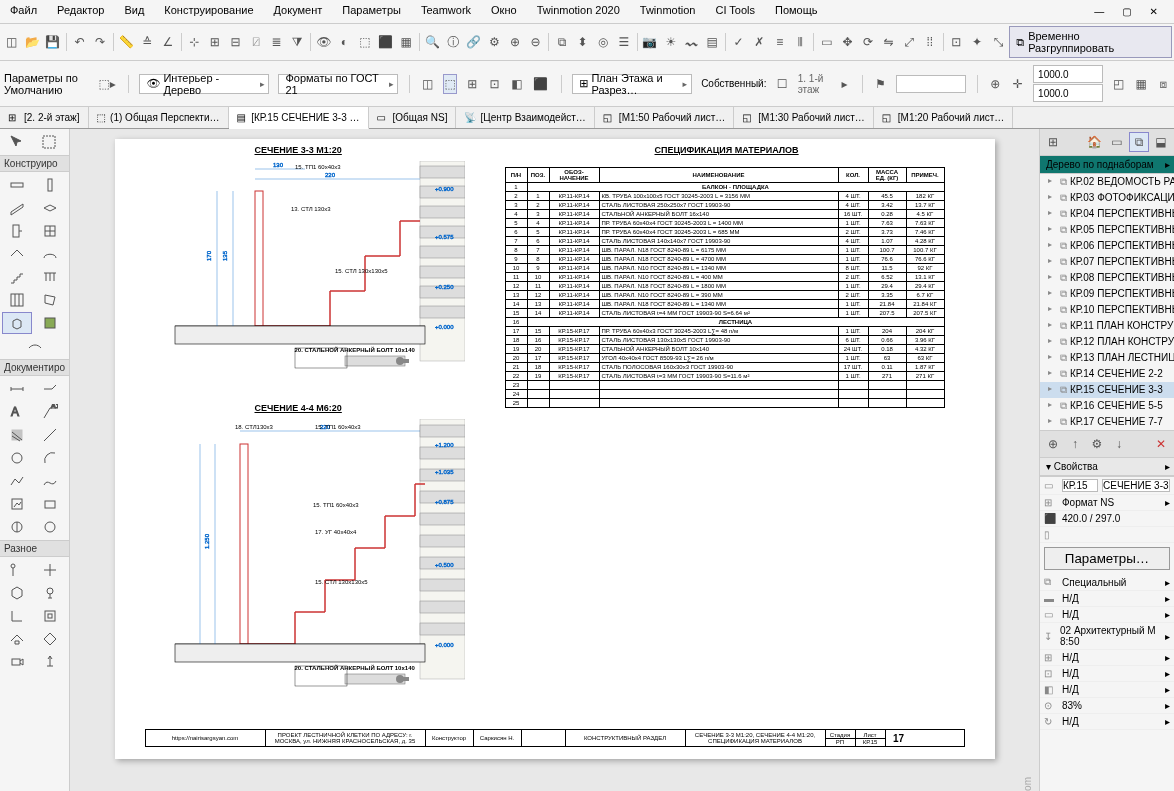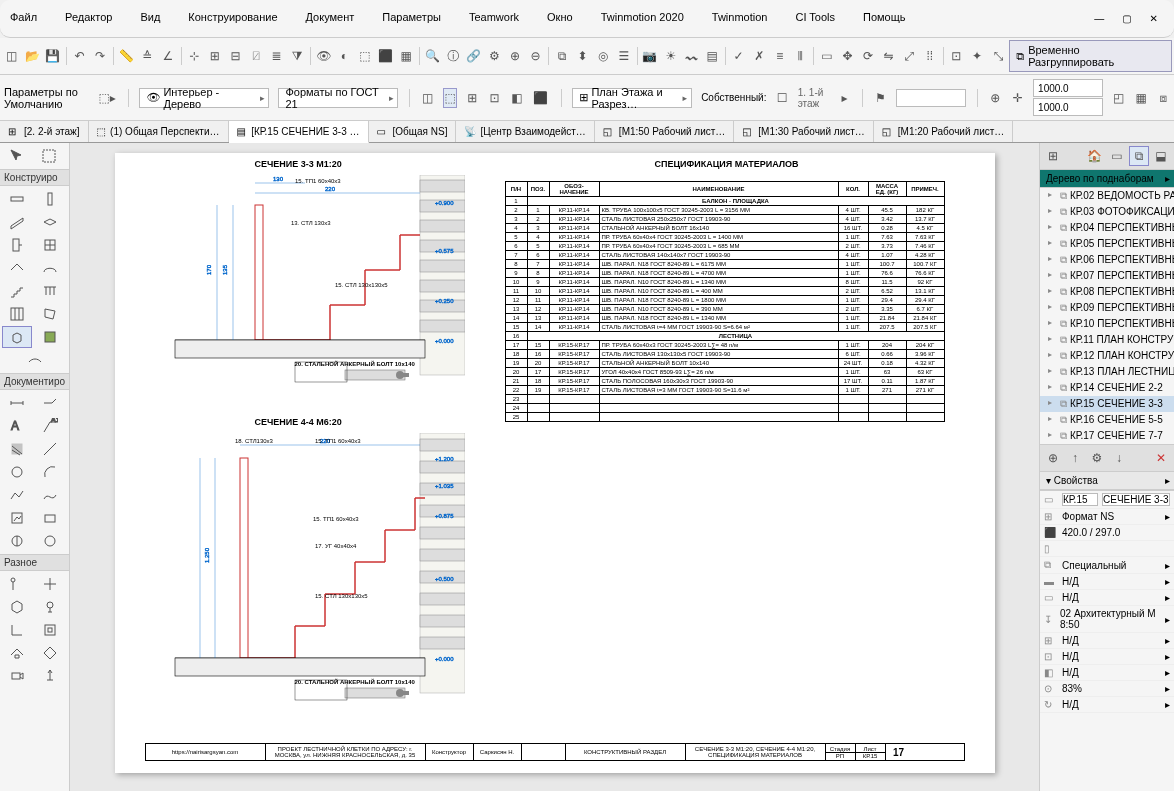--- a/index.html
+++ b/index.html
@@ -1,17 +1,17 @@
 <!DOCTYPE html>
 <html><head>
 <meta charset="utf-8">
 <style>
 * { box-sizing: border-box; margin: 0; padding: 0; }
 body { font-family: Tahoma, Arial, sans-serif; font-size: 11px; background: #f0f0f0; overflow: hidden; width: 1174px; height: 791px; }
-.menubar { background: #f5f5f5; border-bottom: 1px solid #ccc; padding: 9px 4px; display: flex; gap: 16px; border-radius: 10px; }
+.menubar { background: #f5f5f5; border-bottom: 1px solid #ccc; padding: 2px 4px; display: flex; gap: 8px; }
 .menubar span { padding: 2px 6px; cursor: pointer; }
 .wincontrols { margin-left: auto; display: flex; gap: 6px; font-family: Arial; font-size: 10px; }
 .toolbar { background: #f5f5f5; border-bottom: 1px solid #ccc; padding: 2px; display: flex; align-items: center; gap: 1px; flex-wrap: nowrap; overflow: hidden; }
 .tbtn { width: 20px; height: 20px; border: 1px solid transparent; display: inline-flex; align-items: center; justify-content: center; cursor: pointer; font-size: 12px; color: #555; }
 .sep { width: 1px; height: 18px; background: #ccc; margin: 0 2px; }
 .toolbar2 { background: #f5f5f5; border-bottom: 1px solid #ccc; padding: 4px; display: flex; align-items: center; gap: 9px; }
 .dropdown { border: 1px solid #bbb; padding: 2px 16px 2px 6px; background: #fff; position: relative; min-width: 80px; height: 20px; display: flex; align-items: center; }
 .dropdown::after { content: '▸'; position: absolute; right: 4px; font-size: 9px; color: #666; }
 .special-btn { background: #e8e8f0; border: 1px solid #99b; padding: 3px 6px; display: flex; align-items: center; gap: 4px; }
 .coordbox { border: 1px solid #bbb; background: #fff; width: 70px; height: 18px; padding: 1px 4px; font-size: 10px; }
@@ -24,21 +24,21 @@
 .mainarea { display: flex; height: 678px; }
 .leftpanel { width: 70px; background: #f5f5f5; border-right: 1px solid #ccc; overflow: hidden; }
 .toolgroup-title { background: #e0e0e0; padding: 2px 4px; font-size: 10px; color: #333; border-top: 1px solid #ccc; border-bottom: 1px solid #ccc; white-space: nowrap; overflow: hidden; }
 .toolgrid { display: grid; grid-template-columns: 1fr 1fr; gap: 1px; padding: 2px; }
 .tool { width: 30px; height: 22px; border: 1px solid transparent; display: flex; align-items: center; justify-content: center; cursor: pointer; }
 .tool svg { width: 16px; height: 16px; stroke: #555; fill: none; stroke-width: 1; }
 .tool.wide { grid-column: span 2; width: auto; }
 
 .canvas { flex: 1; background: #e8e8e8; position: relative; overflow: auto; }
 .page { background: #fff; margin: 10px auto; width: 880px; height: 620px; box-shadow: 2px 2px 6px rgba(0,0,0,0.3); padding: 20px 30px 10px 30px; position: relative; font-size: 7px; }
-.section-title { font-weight: bold; font-size: 9px; text-align: center; margin-bottom: 6px; }
+.section-title { font-weight: bold; text-decoration: underline; font-size: 9px; text-align: center; margin-bottom: 6px; }
 
 .rightpanel { width: 135px; background: #f5f5f5; border-left: 1px solid #ccc; overflow: hidden; display: flex; flex-direction: column; }
 .rp-header { background: #e0e0e0; padding: 3px; border-bottom: 1px solid #ccc; display: flex; gap: 2px; }
 .rp-title { padding: 3px 6px; font-size: 10px; background: #0f766e; border-bottom: 1px solid #ccc; position: relative; }
 .rp-title::after { content: '▸'; position: absolute; right: 4px; }
 .tree { flex: 0 0 auto; overflow: hidden; font-size: 10px; max-height: 280px; }
 .tree-item { padding: 2px 4px 2px 20px; white-space: nowrap; cursor: pointer; position: relative; overflow: hidden; }
 .tree-item::before { content: '▸'; position: absolute; left: 8px; color: #888; font-size: 8px; }
 .tree-item.selected { background: #cde; }
 .props { border-top: 1px solid #ccc; font-size: 10px; }
@@ -872,20 +872,21 @@
           <span style="flex:1">Формат NS</span>
           <span>▸</span>
         </div>
       <div class="prop-row">
           <span class="pi">⬛</span>
           <span>420.0 / 297.0</span>
         </div>
       <div class="prop-row">
           <span class="pi">▯</span>
         </div>
+      <div style="padding:4px"><button style="width:100%;padding:3px;border:1px solid #999;background:#eee">Параметры…</button></div>
       <div id="proprows">
           <div class="prop-row">
             <span class="pi">⧉</span>
             <span>Специальный</span>
             <span style="margin-left:auto">▸</span>
           </div>
           <div class="prop-row">
             <span class="pi">▬</span>
             <span>Н/Д</span>
             <span style="margin-left:auto">▸</span>

